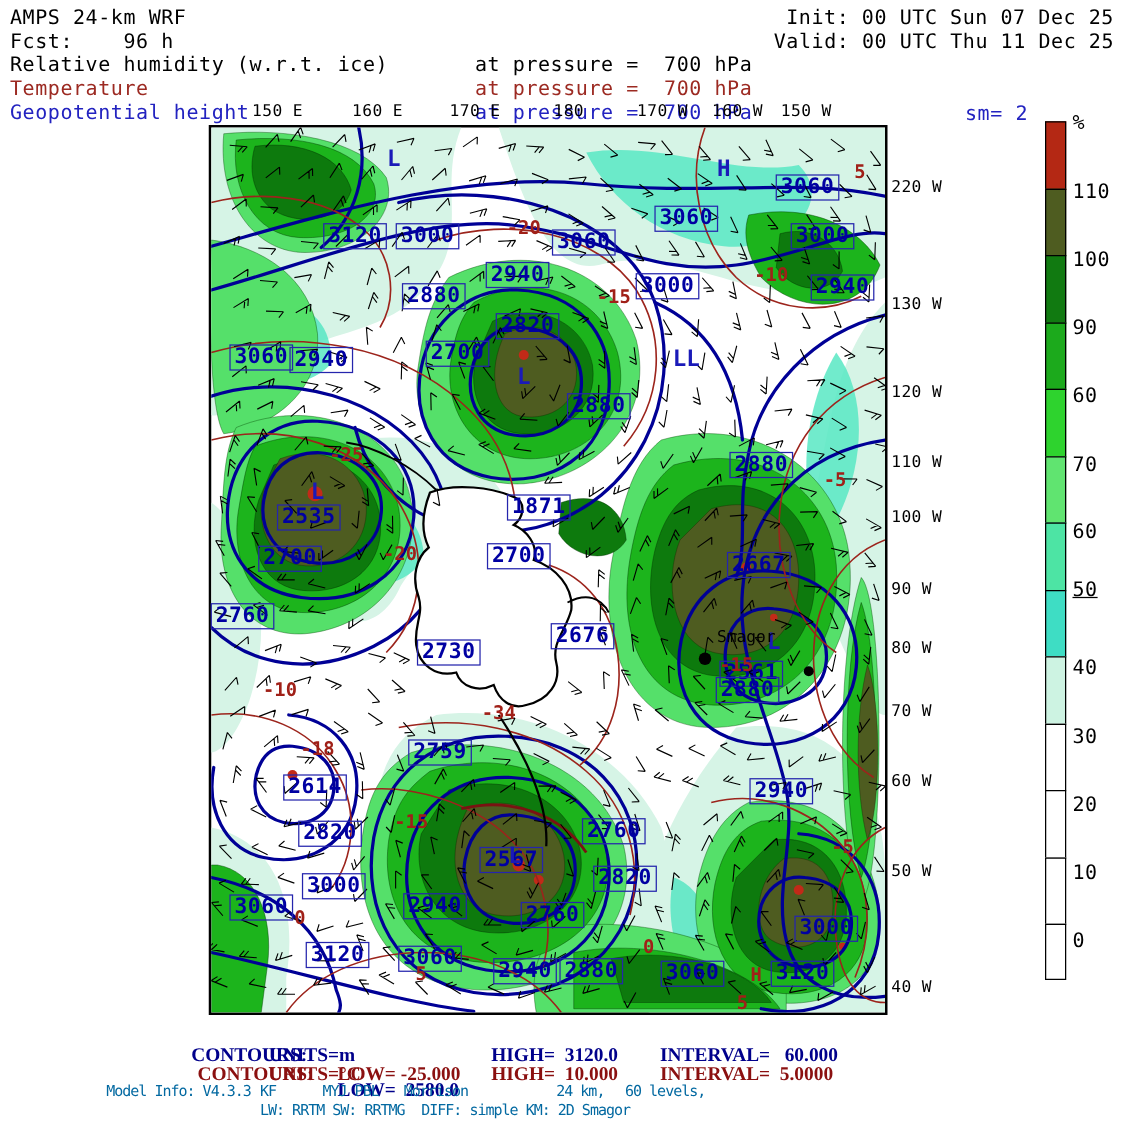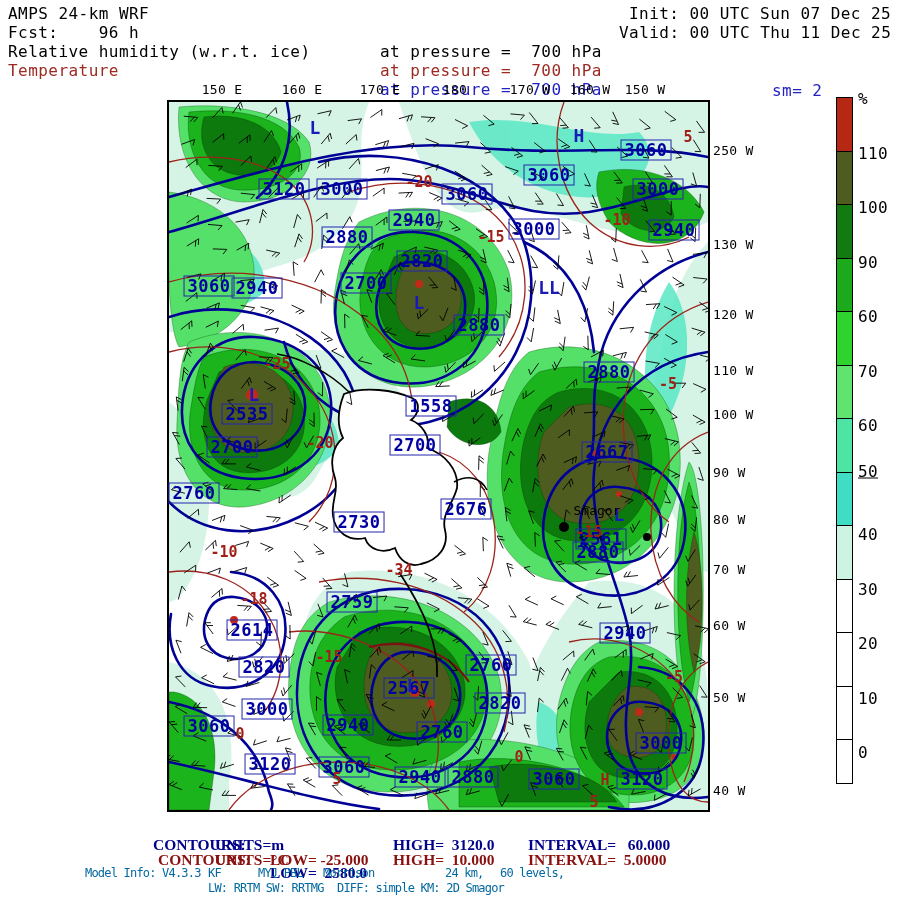--- a/index.html
+++ b/index.html
@@ -42,34 +42,35 @@
 
   <span class="mono" style="left:8px;top:4px">AMPS 24-km WRF</span>
   <span class="mono" style="left:629px;top:4px">Init: 00 UTC Sun 07 Dec 25</span>
   <span class="mono" style="left:8px;top:23px">Fcst:    96 h</span>
   <span class="mono" style="left:619px;top:23px">Valid: 00 UTC Thu 11 Dec 25</span>
 
   <span class="mono" style="left:8px;top:42px">Relative humidity (w.r.t. ice)</span>
   <span class="mono" style="left:380px;top:42px">at pressure =  700 hPa</span>
   <span class="mono red" style="left:8px;top:61px">Temperature</span>
   <span class="mono red" style="left:380px;top:61px">at pressure =  700 hPa</span>
+  <span class="mono blu" style="left:8px;top:80px">Geopotential height</span>
   <span class="mono blu" style="left:380px;top:80px">at pressure =  700 hPa</span>
   <span class="mono blu" style="left:772px;top:81px">sm= 2</span>
 
   <div id="top-ticks">
       <span class="tick-top" style="left: 222px;">150 E</span>
       <span class="tick-top" style="left: 302px;">160 E</span>
       <span class="tick-top" style="left: 380px;">170 E</span>
       <span class="tick-top" style="left: 455px;">180</span>
       <span class="tick-top" style="left: 530px;">170 W</span>
       <span class="tick-top" style="left: 590px;">160 W</span>
       <span class="tick-top" style="left: 645px;">150 W</span>
     </div>
   <div id="right-ticks">
-      <span class="tick-right" style="top: 150px;">250 W</span>
+      <span class="tick-right" style="top: 150px;">220 W</span>
       <span class="tick-right" style="top: 244px;">130 W</span>
       <span class="tick-right" style="top: 314px;">120 W</span>
       <span class="tick-right" style="top: 370px;">110 W</span>
       <span class="tick-right" style="top: 414px;">100 W</span>
       <span class="tick-right" style="top: 472px;">90 W</span>
       <span class="tick-right" style="top: 519px;">80 W</span>
       <span class="tick-right" style="top: 569px;">70 W</span>
       <span class="tick-right" style="top: 625px;">60 W</span>
       <span class="tick-right" style="top: 697px;">50 W</span>
       <span class="tick-right" style="top: 790px;">40 W</span>
@@ -212,21 +213,21 @@
         <span class="hlab" style="left: 477px; top: 48px;">3060</span>
         <span class="hlab" style="left: 489px; top: 87px;">3000</span>
         <span class="hlab" style="left: 245px; top: 118px;">2940</span>
         <span class="hlab" style="left: 365px; top: 127px;">3000</span>
         <span class="hlab" style="left: 178px; top: 135px;">2880</span>
         <span class="hlab" style="left: 253px; top: 159px;">2820</span>
         <span class="hlab" style="left: 197px; top: 181px;">2700</span>
         <span class="hlab" style="left: 310px; top: 223px;">2880</span>
         <span class="hlab" style="left: 40px; top: 184px;">3060</span>
         <span class="hlab" style="left: 88px; top: 186px;">2940</span>
-        <span class="hlab" style="left: 262px; top: 304px;">1558</span>
+        <span class="hlab" style="left: 262px; top: 304px;">1871</span>
         <span class="hlab" style="left: 78px; top: 312px;">2535</span>
         <span class="hlab" style="left: 63px; top: 345px;">2700</span>
         <span class="hlab" style="left: 246px; top: 343px;">2700</span>
         <span class="hlab" style="left: 25px; top: 391px;">2760</span>
         <span class="hlab" style="left: 190px; top: 420px;">2730</span>
         <span class="hlab" style="left: 297px; top: 407px;">2676</span>
         <span class="hlab" style="left: 438px; top: 350px;">2667</span>
         <span class="hlab" style="left: 432px; top: 437px;">2561</span>
         <span class="hlab" style="left: 429px; top: 450px;">2880</span>
         <span class="hlab" style="left: 183px; top: 500px;">2759</span>

